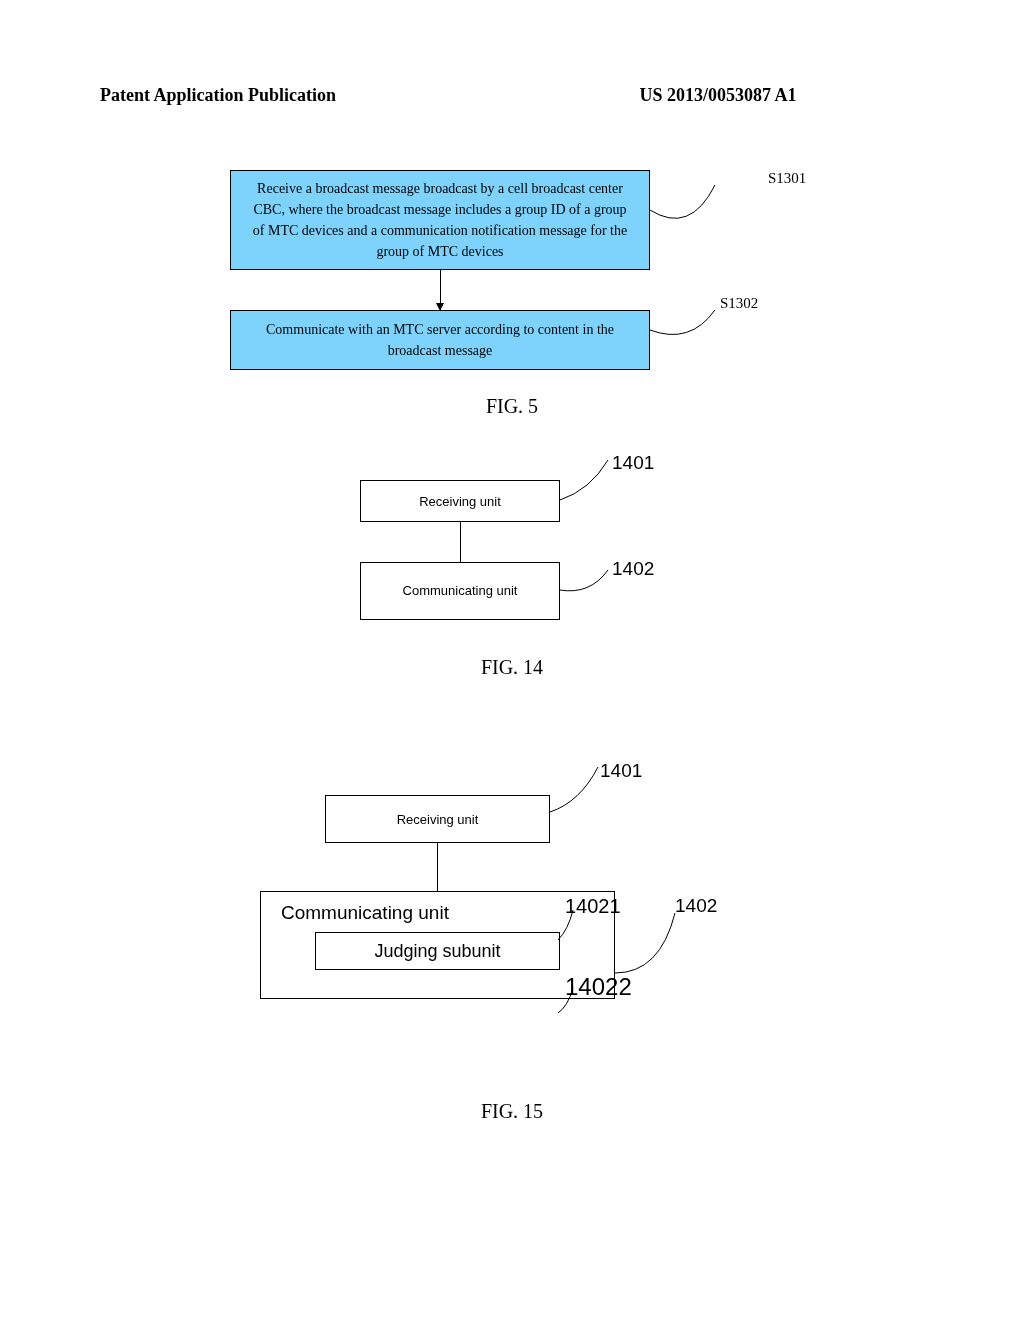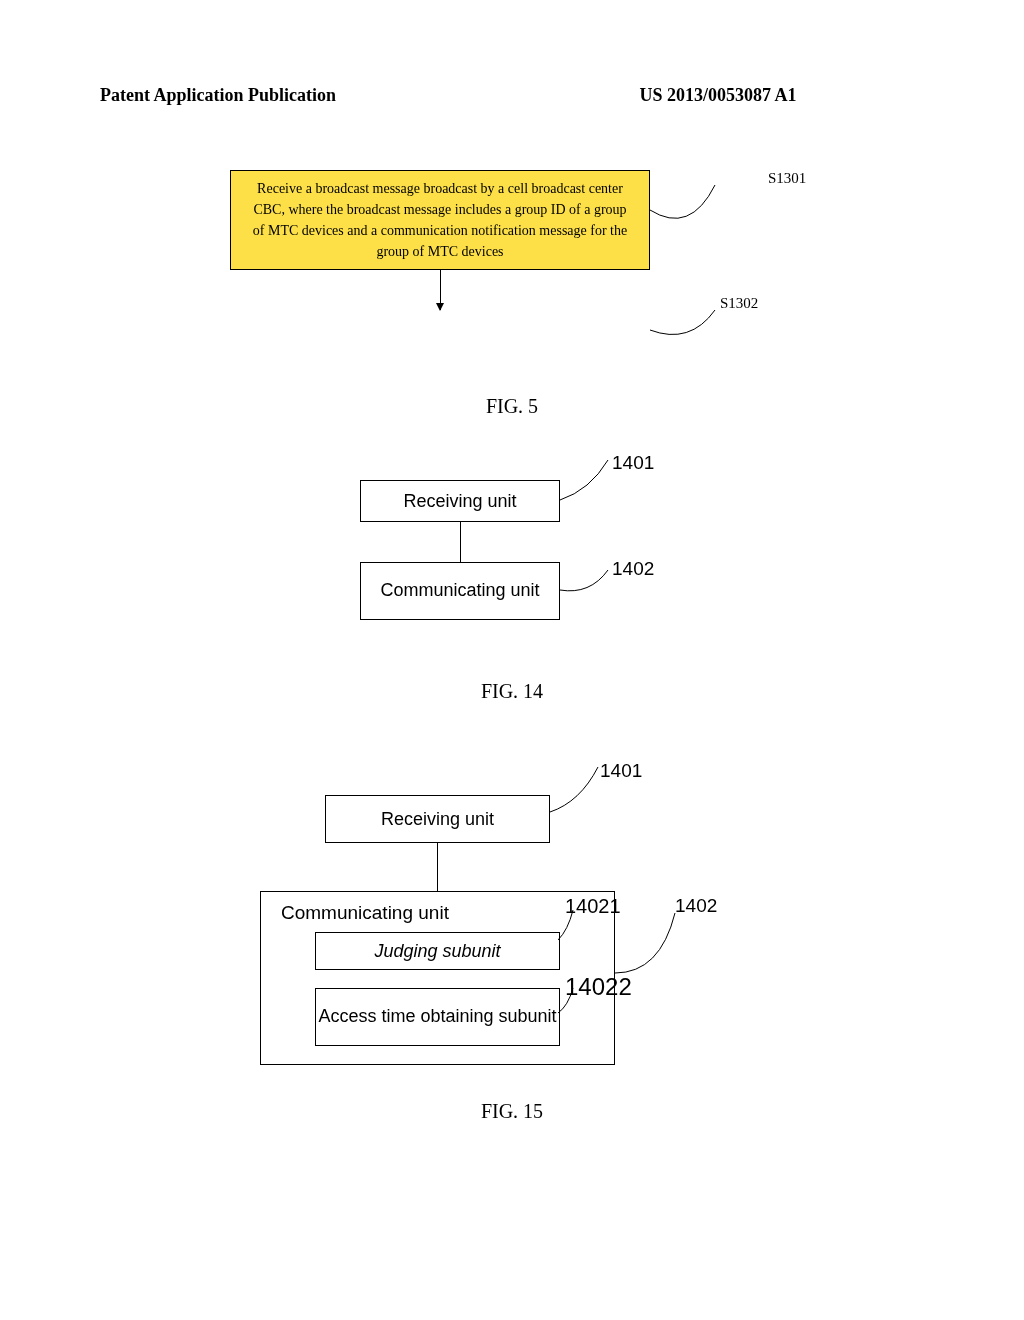--- a/index.html
+++ b/index.html
@@ -42,21 +42,21 @@
       top: 170px;
       left: 230px;
       width: 500px;
     }
     .flow-box {
       border: 1px solid black;
       padding: 12px 16px;
       text-align: center;
       font-size: 14px;
       font-family: 'Times New Roman', serif;
-      background: #fde047;
+      background: #7dd3fc;
     }
     .flow-box-1 {
       width: 420px;
       height: 100px;
       display: flex;
       align-items: center;
       justify-content: center;
       line-height: 1.5;
     }
     .flow-box-2 {
@@ -113,21 +113,21 @@
     
     .fig14-container {
       position: absolute;
       top: 480px;
       left: 340px;
       width: 350px;
     }
     .block-box {
       border: 1.5px solid black;
       text-align: center;
-      font-size: 18px;
+      font-size: 13px;
       font-family: Arial, sans-serif;
       background: white;
       display: flex;
       align-items: center;
       justify-content: center;
     }
     .receiving-unit-14 {
       width: 200px;
       height: 42px;
       margin-left: 20px;
@@ -156,21 +156,21 @@
     }
     .label-1402-14 {
       position: absolute;
       top: 78px;
       left: 272px;
       font-size: 19px;
       font-family: Arial, sans-serif;
     }
     .fig14-caption {
       position: absolute;
-      top: 680px;
+      top: 656px;
       left: 0;
       width: 1024px;
       text-align: center;
       font-size: 20px;
       font-family: 'Times New Roman', serif;
     }
     
     
     .fig15-container {
       position: absolute;
@@ -199,21 +199,20 @@
     }
     .subunit {
       border: 1.5px solid black;
       width: 245px;
       height: 38px;
       margin: 0 auto 10px auto;
       display: flex;
       align-items: center;
       justify-content: center;
       font-size: 18px;
-      font-style: italic;
     }
     .subunit-2 {
       border: 1.5px solid black;
       width: 245px;
       height: 58px;
       margin: 18px auto 0 auto;
       display: flex;
       align-items: center;
       justify-content: center;
       font-size: 18px;
@@ -277,20 +276,23 @@
 <div class="header">
   <div class="header-left">Patent Application Publication</div>
   <div class="header-right">US 2013/0053087 A1</div>
 </div>
 
 <div class="fig13-container">
   <div class="flow-box flow-box-1">
     <span>Receive a broadcast message broadcast by a cell broadcast center CBC, where the broadcast message includes a group ID of a group of MTC devices and a communication notification message for the group of MTC devices</span>
   </div>
   <div class="arrow-down"></div>
+  <div class="flow-box flow-box-2">
+    <span>Communicate with an MTC server according to content in the broadcast message</span>
+  </div>
   <div class="label-s1301">S1301</div>
   <div class="label-s1302">S1302</div>
   <svg class="lead-svg" style="top:15px; left:420px;" width="80" height="70">
     <path d="M 0 25 Q 40 50 65 0" stroke="black" fill="none" stroke-width="1"></path>
   </svg>
   <svg class="lead-svg" style="top:140px; left:420px;" width="80" height="50">
     <path d="M 0 20 Q 40 35 65 0" stroke="black" fill="none" stroke-width="1"></path>
   </svg>
 </div>
 <div class="fig13-caption">FIG. 5</div>
@@ -317,23 +319,20 @@
 <div class="fig15-container">
   <div class="block-box receiving-unit-15">
     <span>Receiving unit</span>
   </div>
   <div class="connector-15"></div>
   <div class="comm-unit-container">
     <div class="comm-header">Communicating unit</div>
     <div class="subunit">
       <span>Judging subunit</span>
     </div>
-    <div class="subunit-2">
-      <span>Access time obtaining subunit</span>
-    </div>
   </div>
   <div class="label-1401-15">1401</div>
   <div class="label-14021">14021</div>
   <div class="label-1402-15">1402</div>
   <div class="label-14022">14022</div>
   <svg class="lead-svg" style="top:-28px; left:290px;" width="70" height="50">
     <path d="M 0 45 Q 30 35 48 0" stroke="black" fill="none" stroke-width="1"></path>
   </svg>
   <svg class="lead-svg" style="top:115px; left:298px;" width="30" height="35">
     <path d="M 0 30 Q 10 20 15 0" stroke="black" fill="none" stroke-width="1"></path>

